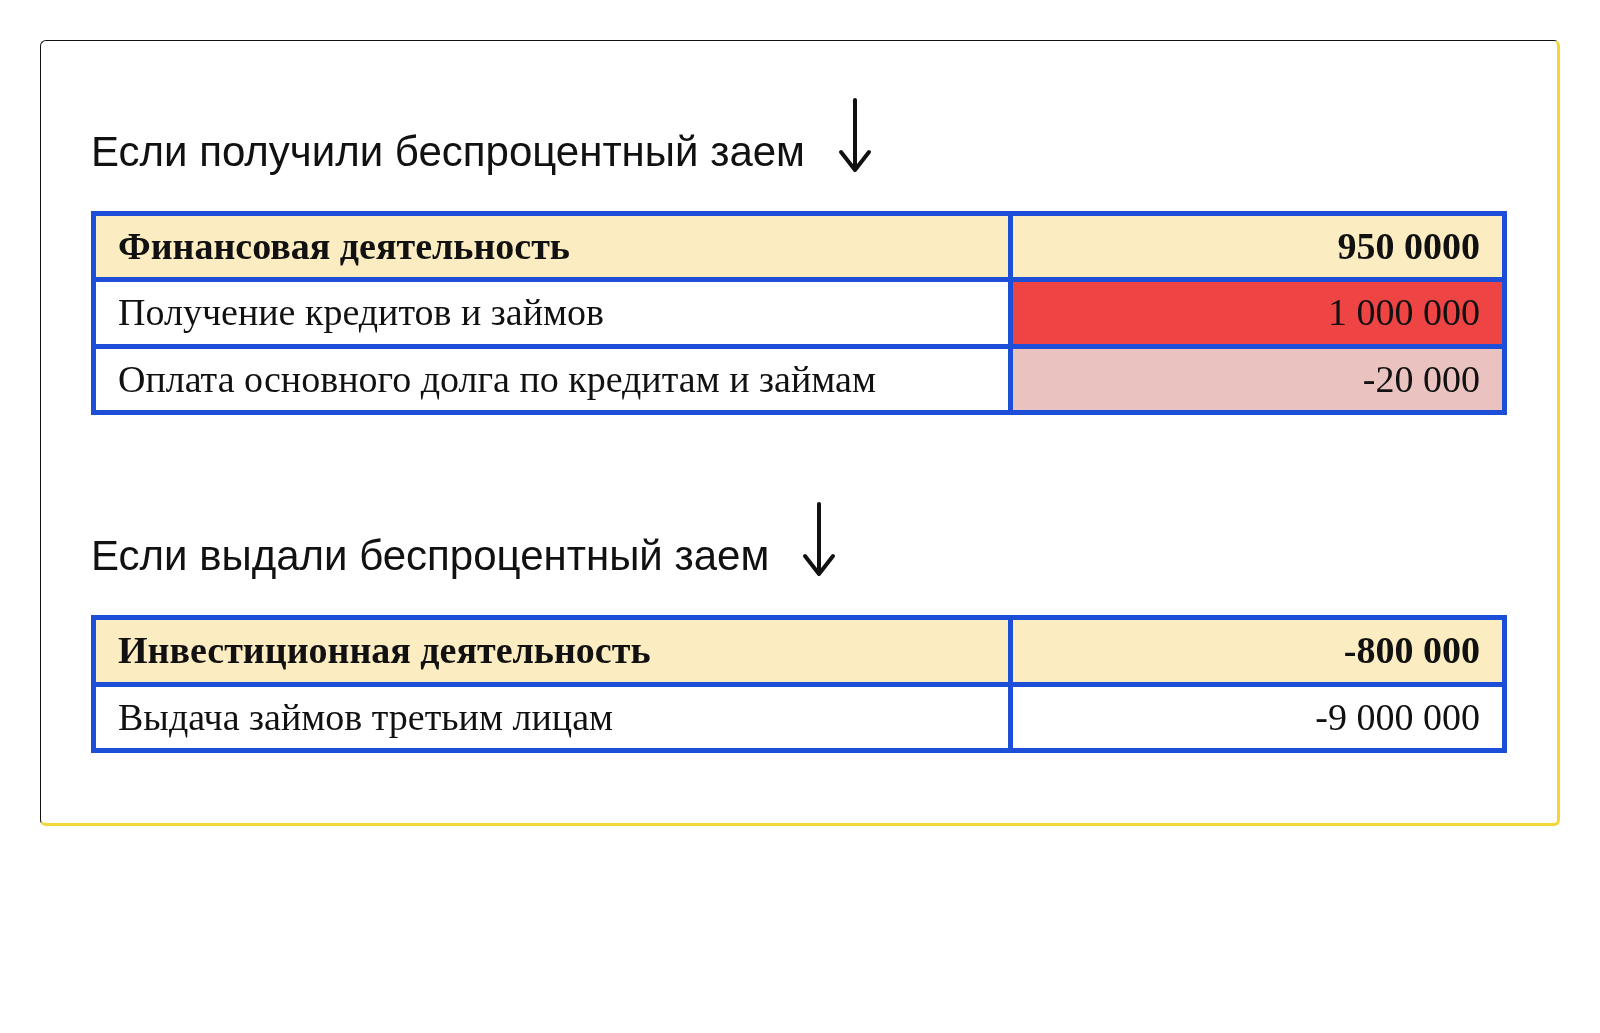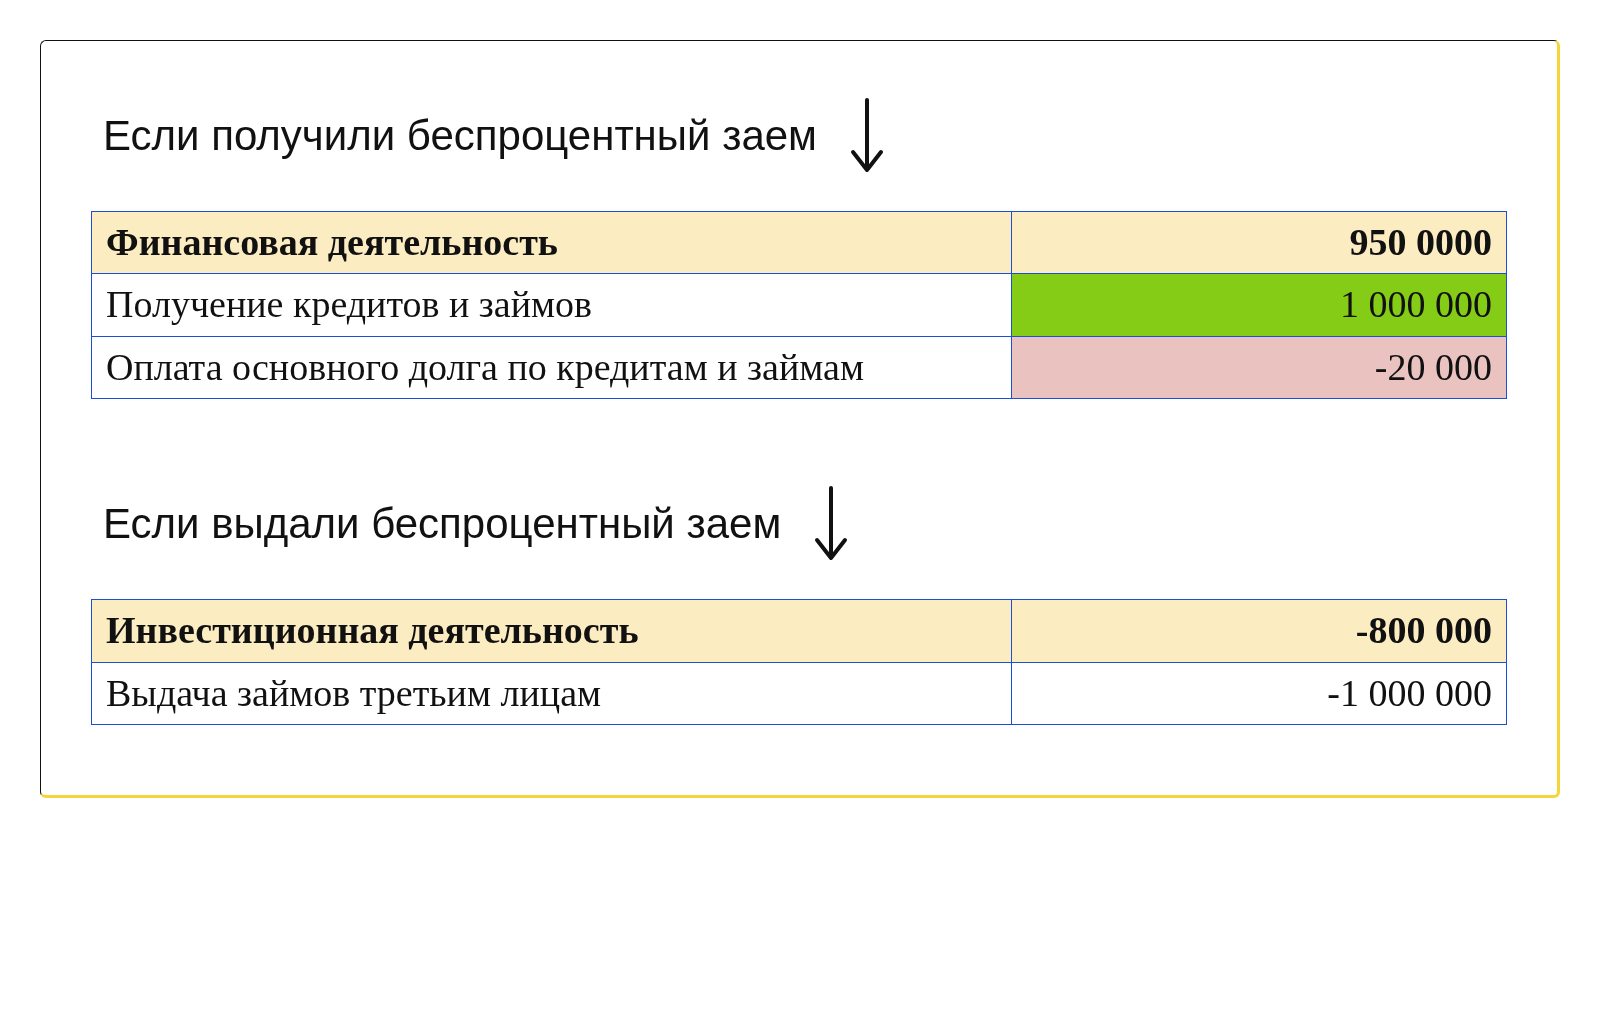--- a/index.html
+++ b/index.html
@@ -13,25 +13,24 @@
       width: 1520px;
       border: 1px solid #111;
       border-right: 3px solid #f5d639;
       border-bottom: 3px solid #f5d639;
       border-radius: 6px;
       background: #fff;
       padding: 55px 50px 70px 50px;
     }
     .section-heading {
       display: flex;
-      align-items: center;
+      align-items: flex-end;
       gap: 30px;
       margin-bottom: 35px;
       margin-top: 0;
-      margin-left: 12px;
     }
     .section-heading .label {
       font-size: 42px;
       color: #111;
       font-weight: 400;
       font-family: "Helvetica Neue", Arial, sans-serif;
     }
     .section-heading svg {
       width: 40px; height: 80px;
       stroke: #111;
@@ -44,34 +43,34 @@
     .tbl {
       width: 100%;
       border-collapse: collapse;
       font-family: "Times New Roman", Times, serif;
       margin-bottom: 85px;
     }
     .tbl:last-of-type { margin-bottom: 0; }
 
     .tbl td {
       font-size: 38px;
-      padding: 6px 14px;
-      border: 1px solid #1d4ed8;
+      padding: 6px 22px;
+      border: 5px solid #1d4ed8;
       color: #111;
       line-height: 1.3;
     }
     .tbl .col-label { width: 65%; text-align: left; }
     .tbl .col-value { width: 35%; text-align: right; }
 
     .tbl tr.header td {
       background: #fbecc1;
       font-weight: 700;
     }
 
-    .cell-green { background: #84cc16; }
+    .cell-green { background: #ef4444; }
     .cell-red   { background: #eac3c1; }
   </style>
 </head>
 <body>
 
 <div class="card">
 
   <div class="section-heading">
     <span class="label">Если получили беспроцентный заем</span>
     <svg viewBox="0 0 40 80">
@@ -106,18 +105,18 @@
   </div>
 
   <table class="tbl">
     <tbody>
         <tr class="header">
       <td class="col-label">Инвестиционная деятельность</td>
       <td class="col-value">-800 000</td>
     </tr>
     <tr>
       <td class="col-label">Выдача займов третьим лицам</td>
-      <td class="col-value">-1 000 000</td>
+      <td class="col-value">-9 000 000</td>
     </tr>
   </tbody>
     </table>
 
 </div>
 
 </body></html>

